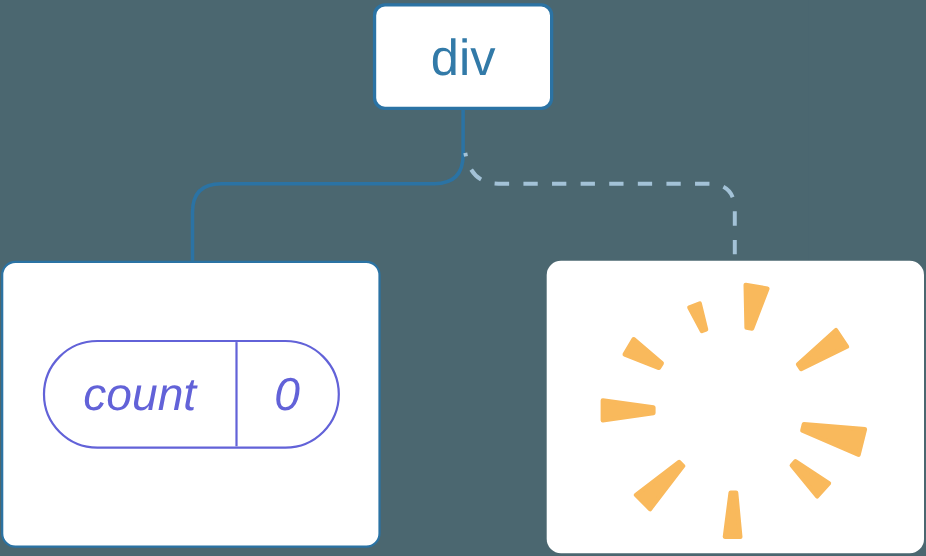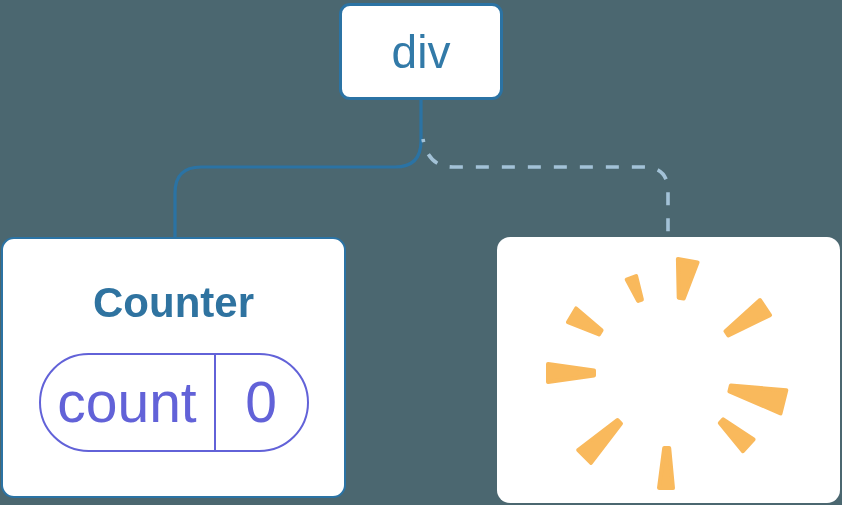--- a/index.html
+++ b/index.html
@@ -37,21 +37,21 @@
     border:2px solid var(--purple);display:flex;overflow:hidden;
   }
   .pill-key-cell{
     flex:0 0 173px;display:flex;align-items:center;justify-content:center;
   }
   .pill-value-cell{
     flex:1;border-left:2px solid var(--purple);
     display:flex;align-items:center;justify-content:center;
   }
   .pill-key-cell span,.pill-value-cell span{
-    color:var(--purple);font-size:57px;font-weight:400;line-height:1;
+    color:var(--purple);font-size:42px;font-weight:400;line-height:1;font-style:italic;
   }
   .node-removed{
     left:497px;top:237px;width:343px;height:266px;border-radius:13px;
     display:flex;align-items:center;justify-content:center;
   }
   .poof{width:343px;height:266px}
   .poof polygon{fill:var(--poof);stroke:var(--poof);stroke-width:4;stroke-linejoin:round}
 </style>
 </head>
 <body>
@@ -61,21 +61,20 @@
   <svg class="edges" viewBox="0 0 842 505" aria-hidden="true">
     <path class="edge-solid" d="M421,100 V141 Q421,167 395,167 H201 Q175,167 175,193 V237"></path>
     <path class="edge-dashed" d="M423,139 Q428,167 453,167 H644 Q668,167 668,191 V237"></path>
   </svg>
 
   <div class="node node-root">
     <span class="root-label">div</span>
   </div>
 
   <div class="node node-counter">
-    <div class="counter-title">Counter</div>
     <div class="state-pill">
       <div class="pill-key-cell">
         <span>count</span>
       </div>
       <div class="pill-value-cell">
         <span>0</span>
       </div>
     </div>
   </div>
 

